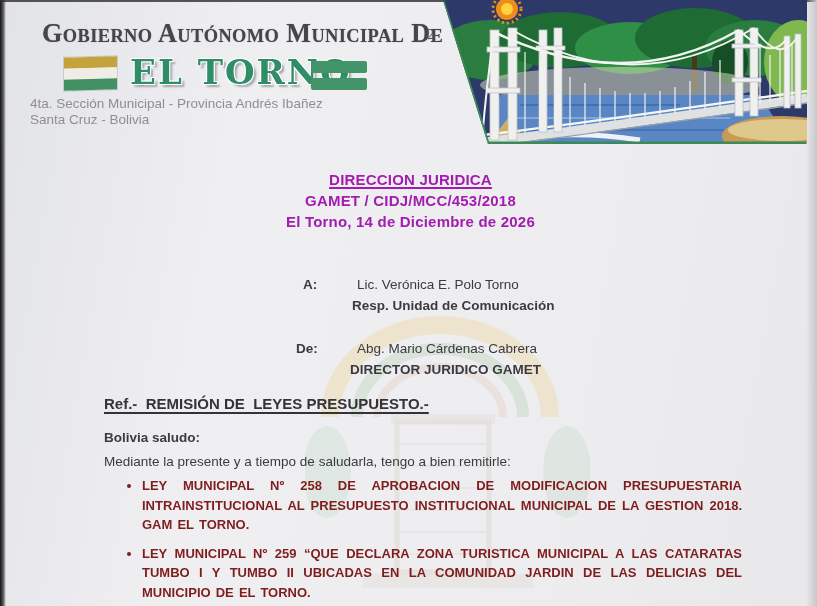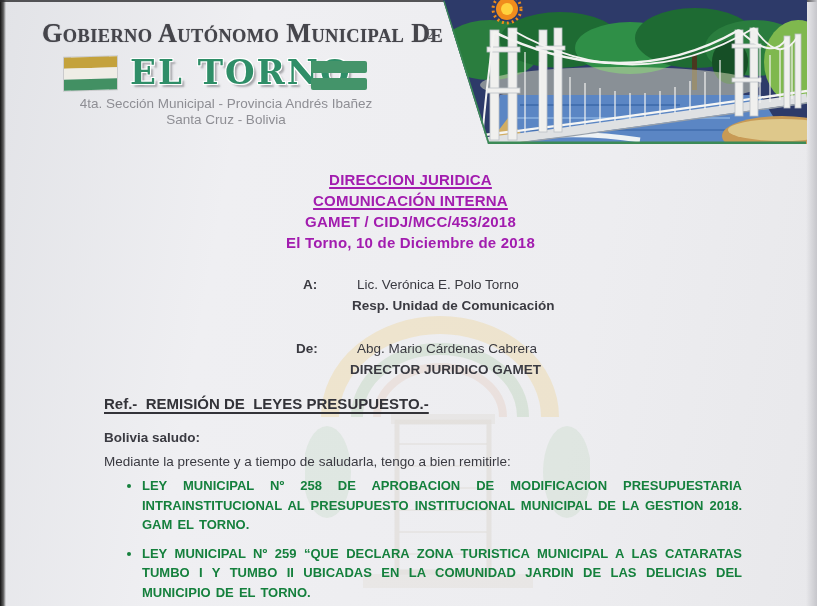--- a/index.html
+++ b/index.html
@@ -30,21 +30,21 @@
   .flag .s2{flex:1;background:#efede6;}
   .flag .s3{flex:1;background:#429063;}
   .muni-name{
     left:130px;top:52px;font-family:"DejaVu Serif","Liberation Serif",serif;
     font-weight:700;font-size:34px;letter-spacing:2px;color:#2f8e68;z-index:3;white-space:nowrap;
     text-shadow:-1px -1px 0 #fff,1px -1px 0 #fff,-1px 1px 0 #fff,1px 1px 0 #fff,3px 3px 2px rgba(110,110,115,.55);
   }
   .flag-bars{left:311px;top:61px;width:56px;height:30px;z-index:3;}
   .flag-bars .bar{width:56px;height:12px;background:#44946a;border-radius:2px;}
   .flag-bars .bar+.bar{margin-top:5px;}
-  .subtitle{left:30px;top:96px;width:392px;text-align:center;
+  .subtitle{left:30px;top:96px;width:392px;text-align:left;
     font-size:13.5px;line-height:16px;color:#8e8e94;z-index:3;}
   .page-mark{left:427px;top:26px;font-family:"Liberation Serif",serif;
     font-size:15px;color:#54555a;transform:rotate(-4deg);z-index:4;}
   
   .bridge-art{left:430px;top:0;z-index:2;}
   
   .watermark{left:305px;top:302px;opacity:.3;z-index:0;}
   
   .heading{left:248px;top:171px;width:325px;text-align:center;z-index:2;
     font-weight:700;font-size:15px;color:#a21caf;letter-spacing:.2px;}
@@ -56,21 +56,21 @@
   .valb{font-weight:700;font-size:13.5px;z-index:2;}
   
   .ref-line{left:104px;top:395px;font-weight:700;font-size:15px;color:#333339;
     white-space:pre;z-index:2;}
   .ref-line span{text-decoration:underline;text-underline-offset:3px;text-decoration-thickness:1.6px;}
   .salutation{left:104px;top:430px;font-weight:700;font-size:13.5px;z-index:2;}
   .intro{left:104px;top:454px;font-size:13.5px;z-index:2;}
   ul.laws{left:112px;top:476px;width:630px;margin:0;padding:0 0 0 30px;
     list-style:disc outside;z-index:2;position:absolute;}
   ul.laws li{
-    font-weight:700;font-size:13px;line-height:19.5px;color:#15803d;
+    font-weight:700;font-size:13px;line-height:19.5px;color:#7f1d1d;
     text-align:justify;word-spacing:1.5px;margin-bottom:9px;width:600px;}
 </style>
 </head>
 <body>
 
 <div class="abs edge-left"></div>
 <div class="abs edge-top"></div>
 <div class="abs edge-right"></div>
 
 <svg class="abs watermark" width="285" height="300" viewBox="0 0 285 300">
@@ -199,23 +199,22 @@
         <line x1="350" y1="50" x2="350" y2="100"></line>
           <line x1="362" y1="44" x2="362" y2="99"></line>
       </g>
     </g>
     <path d="M 13,1 L 58,143 L 376,143" stroke="#3c8a57" stroke-width="3" fill="none"></path>
   </g>
 </svg>
 
 <div class="abs heading">
   <div class="u">DIRECCION JURIDICA</div>
-  <div class="u">COMUNICACIÓN INTERNA</div>
   <div>GAMET / CIDJ/MCC/453/2018</div>
-  <div>El Torno, 10 de Diciembre de 2018</div>
+  <div>El Torno, 14 de Diciembre de 2026</div>
 </div>
 
 <div class="abs lbl" style="left:303px;top:277px;">A:</div>
 <div class="abs val" style="left:357px;top:277px;">Lic. Verónica E. Polo Torno</div>
 <div class="abs valb" style="left:352px;top:298px;">Resp. Unidad de Comunicación</div>
 
 <div class="abs lbl" style="left:296px;top:341px;">De:</div>
 <div class="abs val" style="left:357px;top:341px;">Abg. Mario Cárdenas Cabrera</div>
 <div class="abs valb" style="left:350px;top:362px;">DIRECTOR JURIDICO GAMET</div>
 

